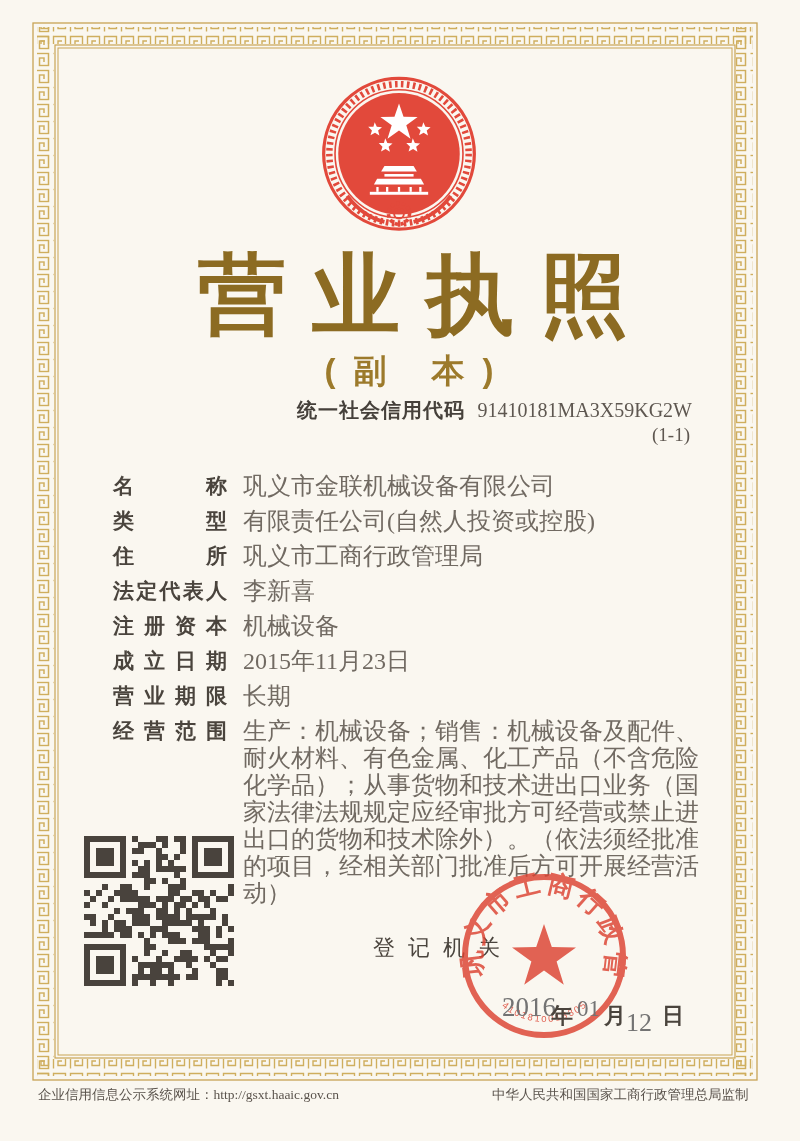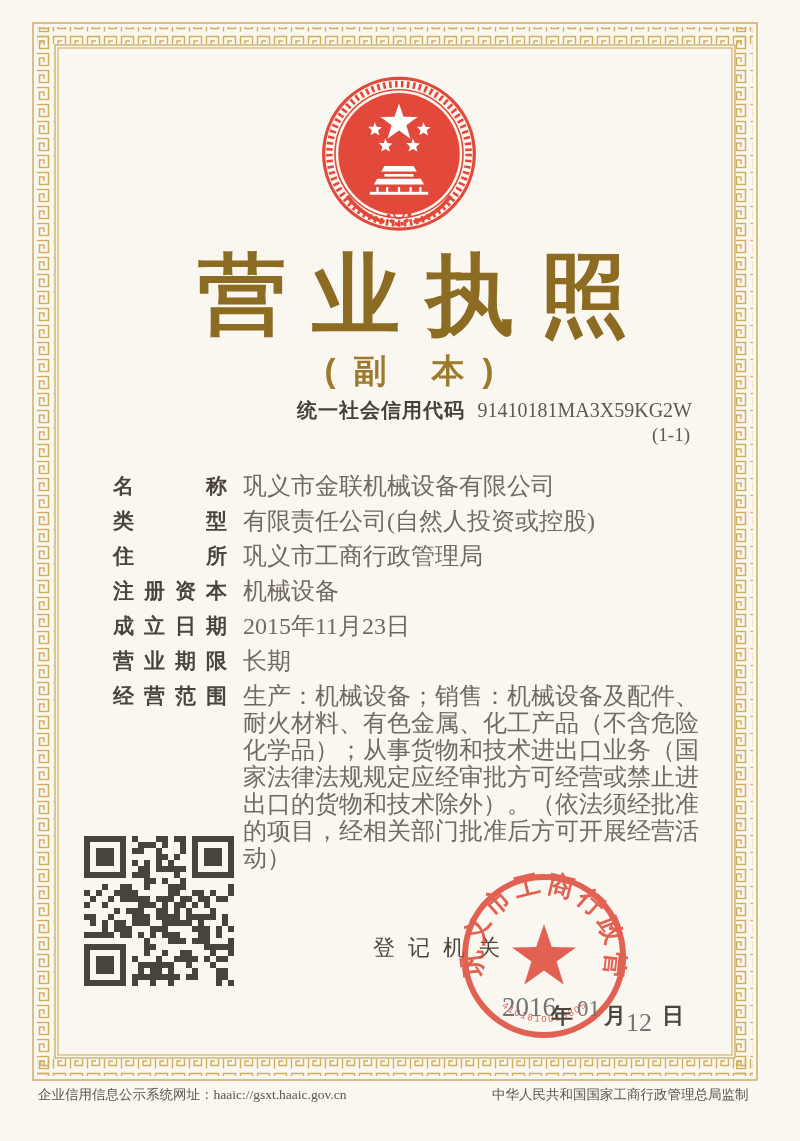--- a/index.html
+++ b/index.html
@@ -137,20 +137,24 @@
     <div class="flabel">名称</div>
     <div class="fvalue">巩义市金联机械设备有限公司</div>
   </div>
   <div class="frow">
     <div class="flabel">类型</div>
     <div class="fvalue">有限责任公司(自然人投资或控股)</div>
   </div>
   <div class="frow">
     <div class="flabel">住所</div>
     <div class="fvalue">巩义市工商行政管理局</div>
+  </div>
+  <div class="frow">
+    <div class="flabel">法定代表人</div>
+    <div class="fvalue">李新喜</div>
   </div>
   <div class="frow">
     <div class="flabel">注册资本</div>
     <div class="fvalue">机械设备</div>
   </div>
   <div class="frow">
     <div class="flabel">成立日期</div>
     <div class="fvalue">2015年11月23日</div>
   </div>
   <div class="frow">
@@ -490,14 +494,14 @@
   </text>
 </svg>
 
 <span class="abs date-part d-serif" id="d-year">2016</span>
 <span class="abs date-part" id="d-ylab">年</span>
 <span class="abs date-part d-serif" id="d-month">01</span>
 <span class="abs date-part" id="d-mlab">月</span>
 <span class="abs date-part d-serif" id="d-day">12</span>
 <span class="abs date-part" id="d-dlab">日</span>
 
-<div class="abs footer-left">企业信用信息公示系统网址：haaic://gsxt.haaic.gov.cn</div>
+<div class="abs footer-left">企业信用信息公示系统网址：http://gsxt.haaic.gov.cn</div>
 <div class="abs footer-right">中华人民共和国国家工商行政管理总局监制</div>
 
 </body></html>

